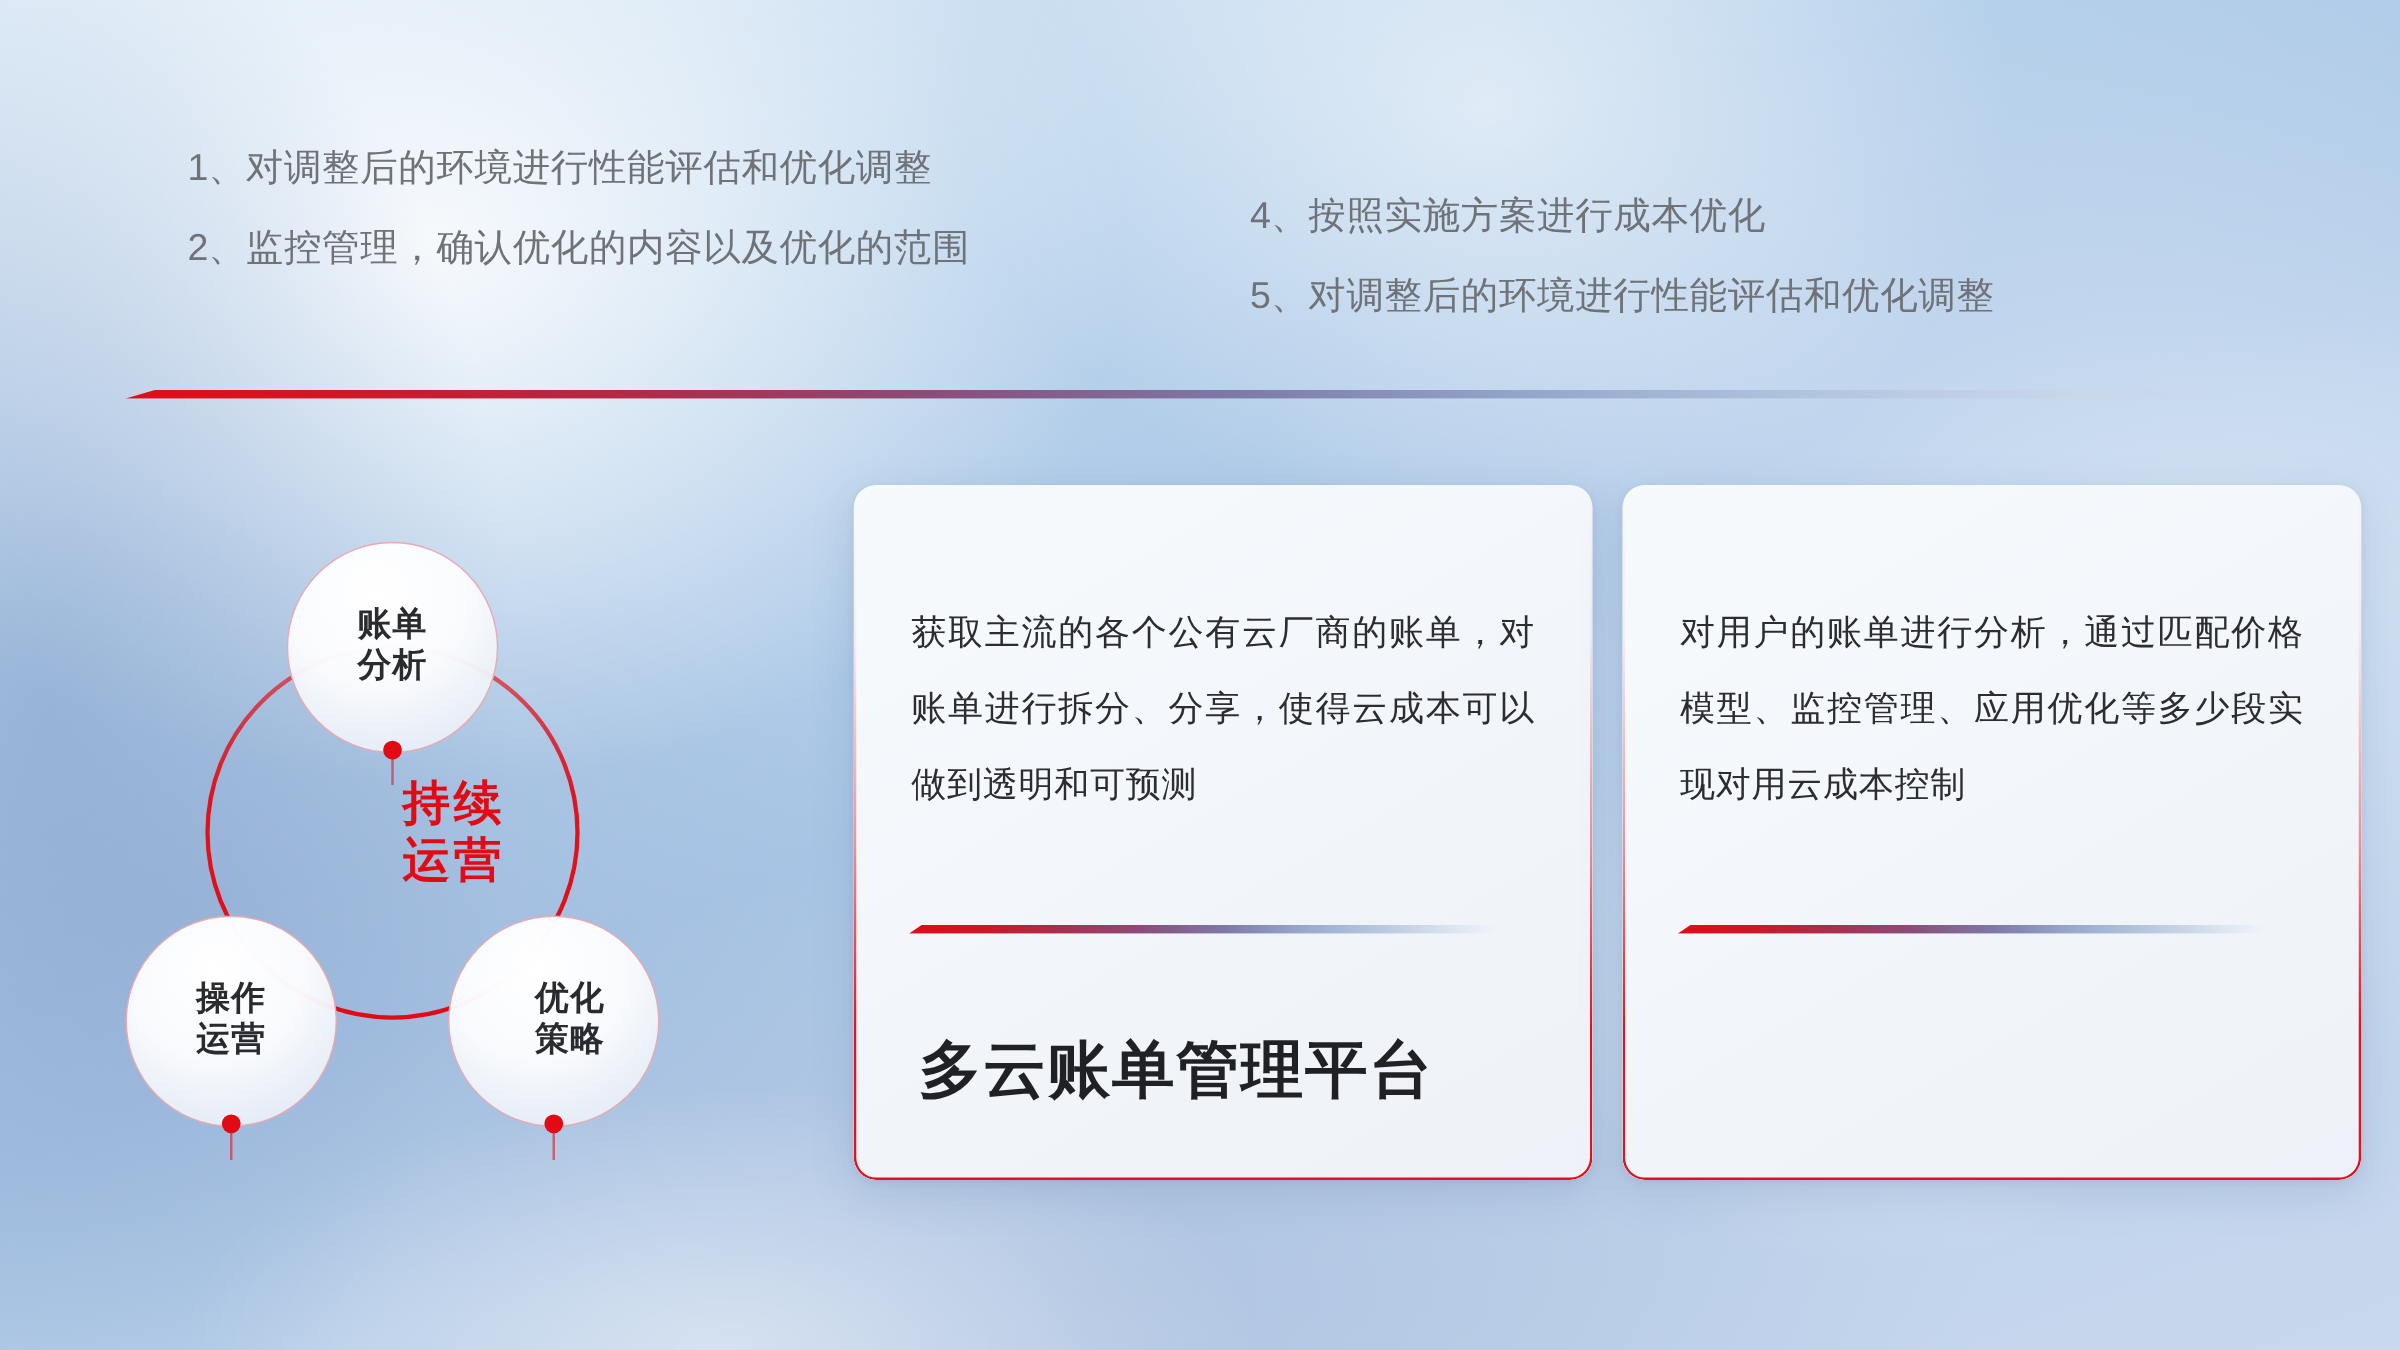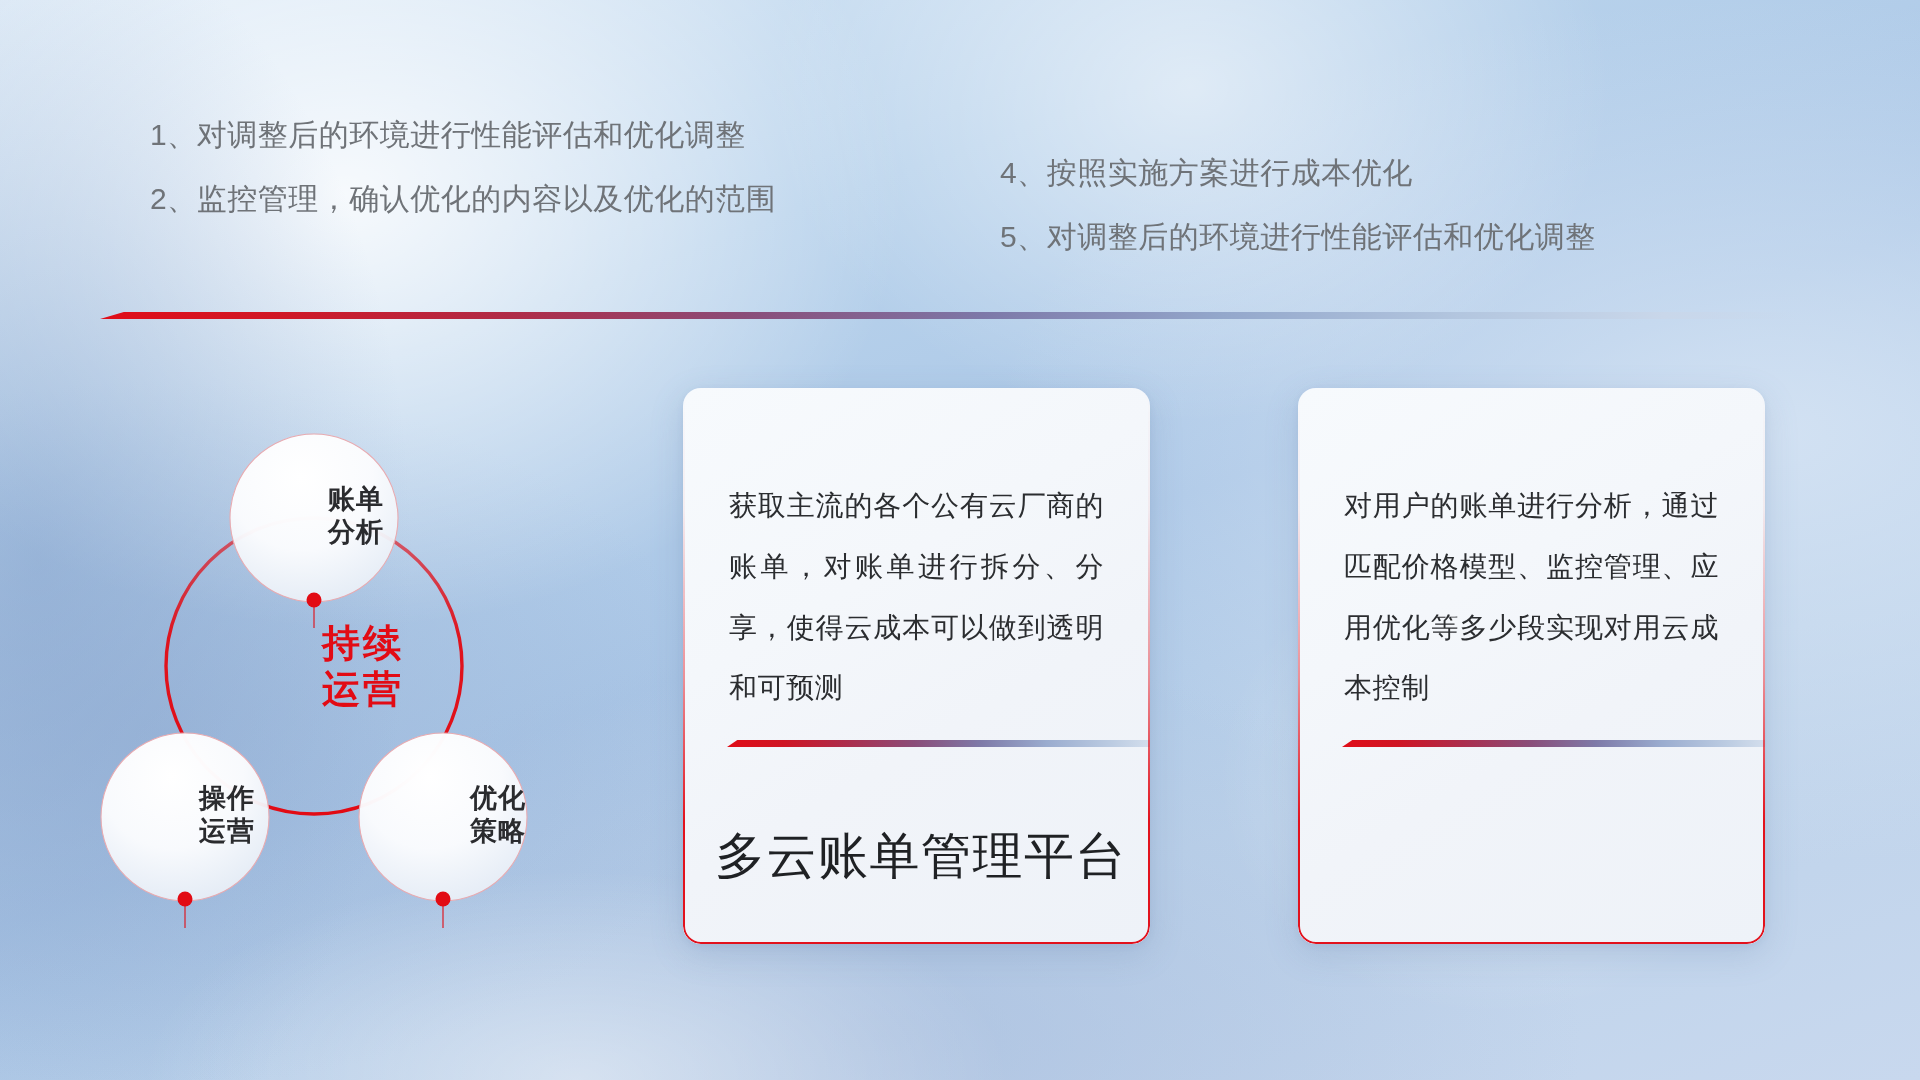--- a/index.html
+++ b/index.html
@@ -55,21 +55,21 @@
     position:absolute; left:0; top:0; width:100%; height:7px;
     background:linear-gradient(90deg,#e00d18 0%, #d11725 10%, #b02b47 24%, #8a4d79 38%, #7d78a8 52%, #93a7cb 66%, #b3c6df 80%, #c9d7ea 92%, rgba(201,215,234,0) 100%);
     clip-path:polygon(0 100%, 1.4% 0, 100% 0, 100% 100%);
   }
 
   
   #venn { position:absolute; left:90px; top:350px; width:580px; height:620px; }
   #venn svg { width:100%; height:100%; display:block; }
   .venn-label {
     position:absolute;
-    text-align:right;
+    text-align:center;
     color:#2a2b2e;
     font-weight:700;
     font-size:27px;
     line-height:1.22;
     letter-spacing:1px;
     pointer-events:none;
   }
   #venn-center-label {
     position:absolute;
     text-align:right;
@@ -78,21 +78,21 @@
     font-size:38px;
     line-height:1.22;
     letter-spacing:3px;
     pointer-events:none;
   }
 
   
   .card {
     position:absolute;
     top:388px;
-    width:467px;
+    width:591px;
     height:556px;
     border-radius:18px;
     background:linear-gradient(150deg, #f7fafd 0%, #f4f7fb 36%, #f1f4f9 60%, #eef2f8 100%);
     box-shadow:0 10px 34px rgba(92,120,160,0.20), 0 2px 6px rgba(92,120,160,0.10);
     overflow:hidden;
     padding-left:10px;
   }
   #card-1 { left:683px; }
   #card-2 { left:1298px; }
   .card-redline {
@@ -119,25 +119,25 @@
     position:absolute;
     left:44px;
     top:352px;
     width:470px;
     height:7px;
     background:linear-gradient(90deg,#e00d18 0%, #cf1524 12%, #ab2e4e 26%, #8a4d79 40%, #7e7aa8 54%, #9aaccf 68%, #bccce2 82%, rgba(200,214,233,0.25) 96%, rgba(200,214,233,0) 100%);
     clip-path:polygon(0 100%, 2.2% 0, 100% 0, 100% 100%);
   }
   .card-title {
     position:absolute;
-    left:32px;
+    left:52px;
     bottom:60px;
     color:#1f2124;
     font-size:50px;
-    font-weight:400;
+    font-weight:700;
     letter-spacing:1.5px;
     line-height:1.1;
     white-space:nowrap;
   }
 </style>
 </head>
 <body>
 
 <div id="bg-layer"></div>
 <div id="bg-soft"></div>

